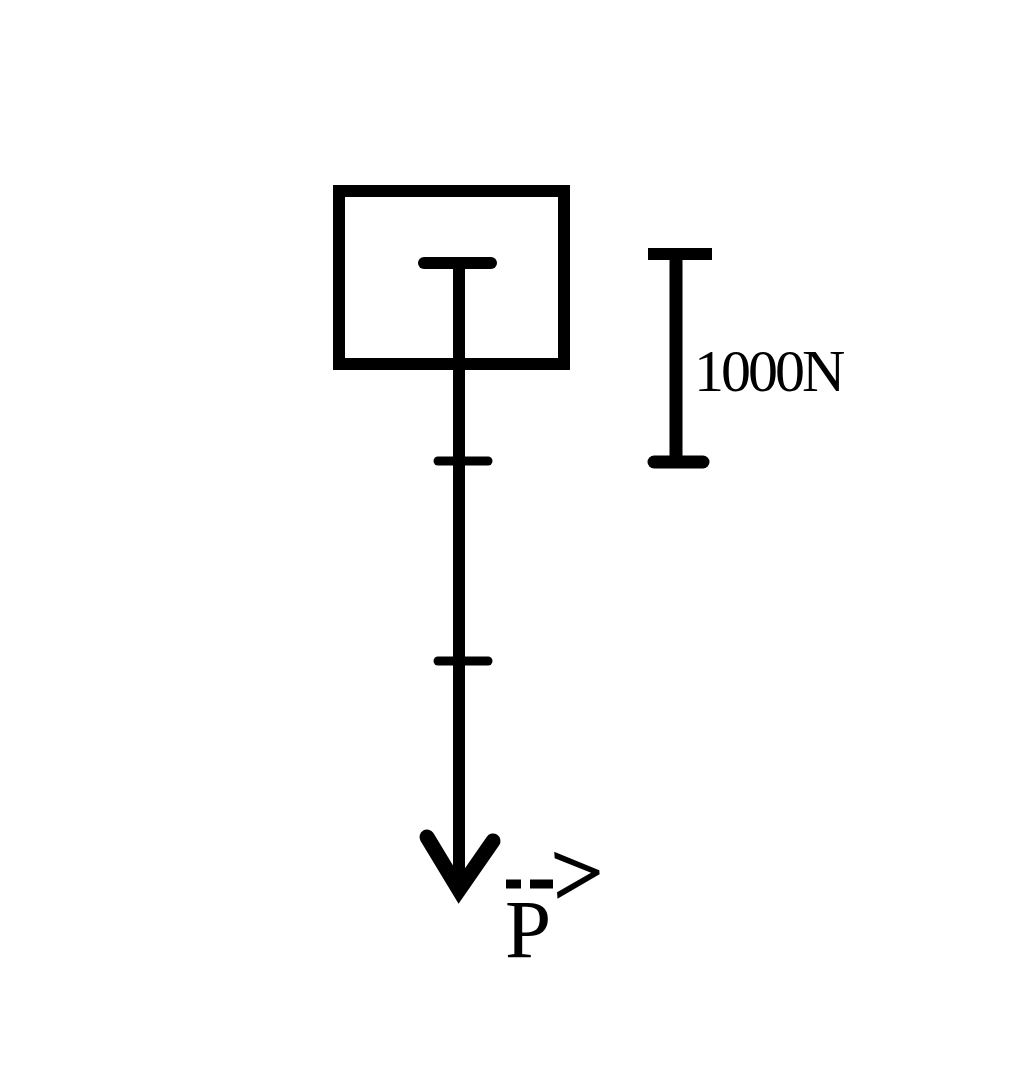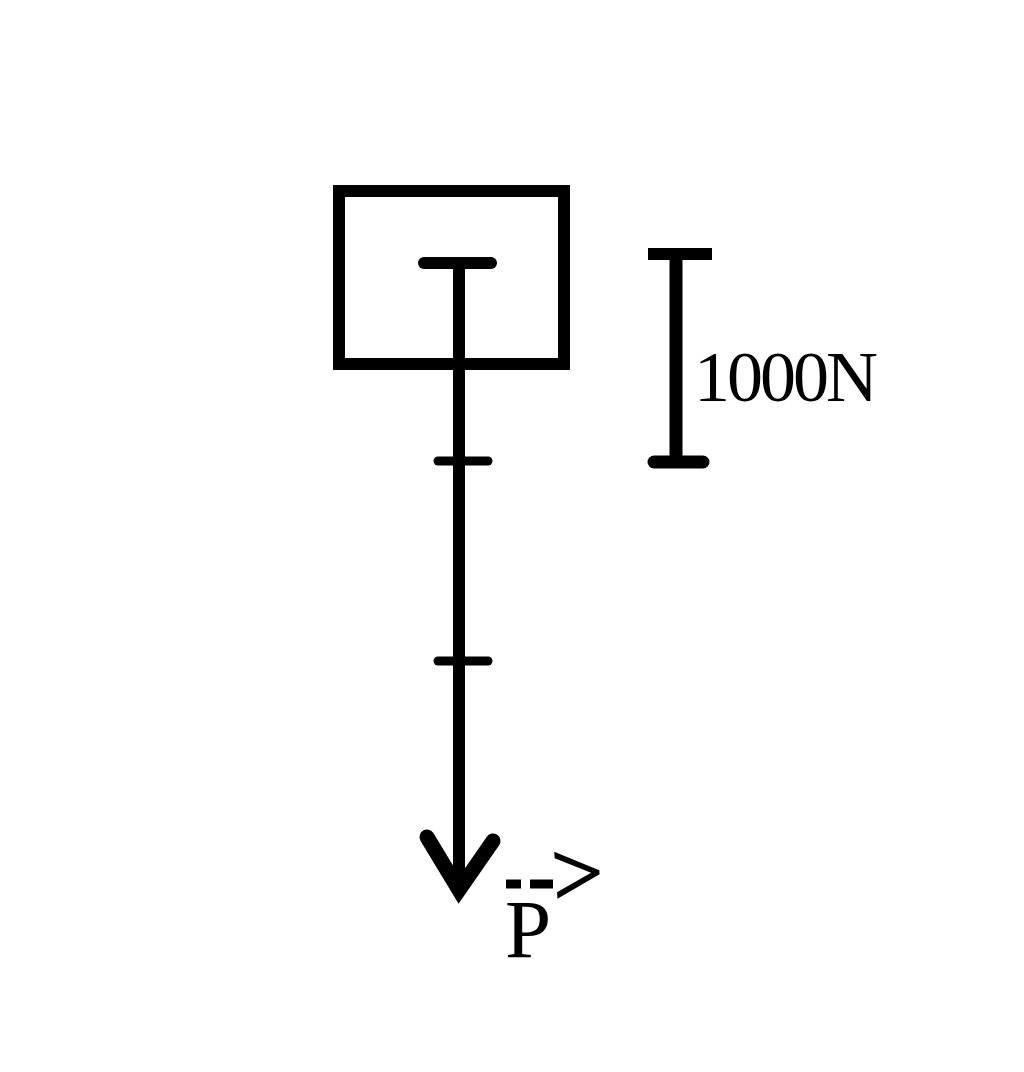--- a/index.html
+++ b/index.html
@@ -29,21 +29,21 @@
   }
   .label {
     position: absolute;
     color: #000000;
     line-height: 1;
     white-space: nowrap;
   }
   .scale-label {
     left: 694px;
     top: 341px;
-    font-size: 72px;
+    font-size: 60px;
     letter-spacing: -3px;
   }
   .force-label {
     left: 505px;
     top: 888px;
     font-size: 83px;
   }
   .chevron-label {
     left: 551px;
     top: 826px;

